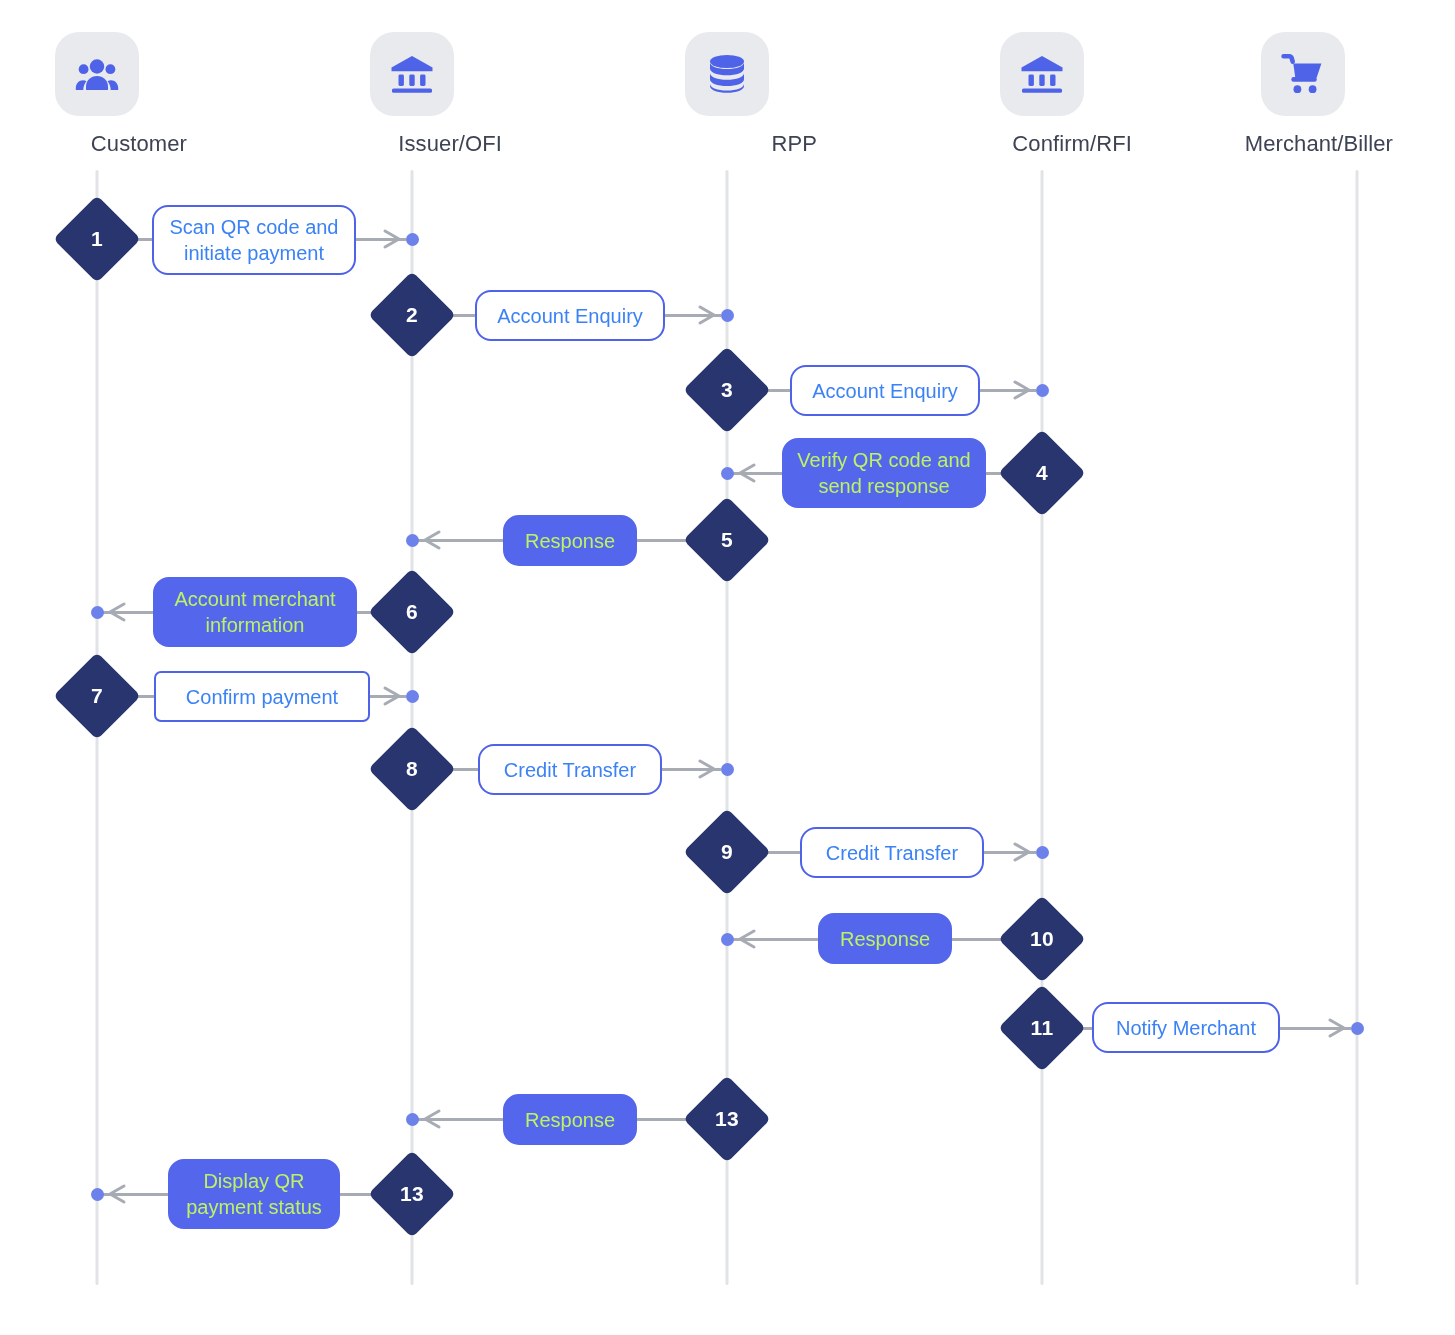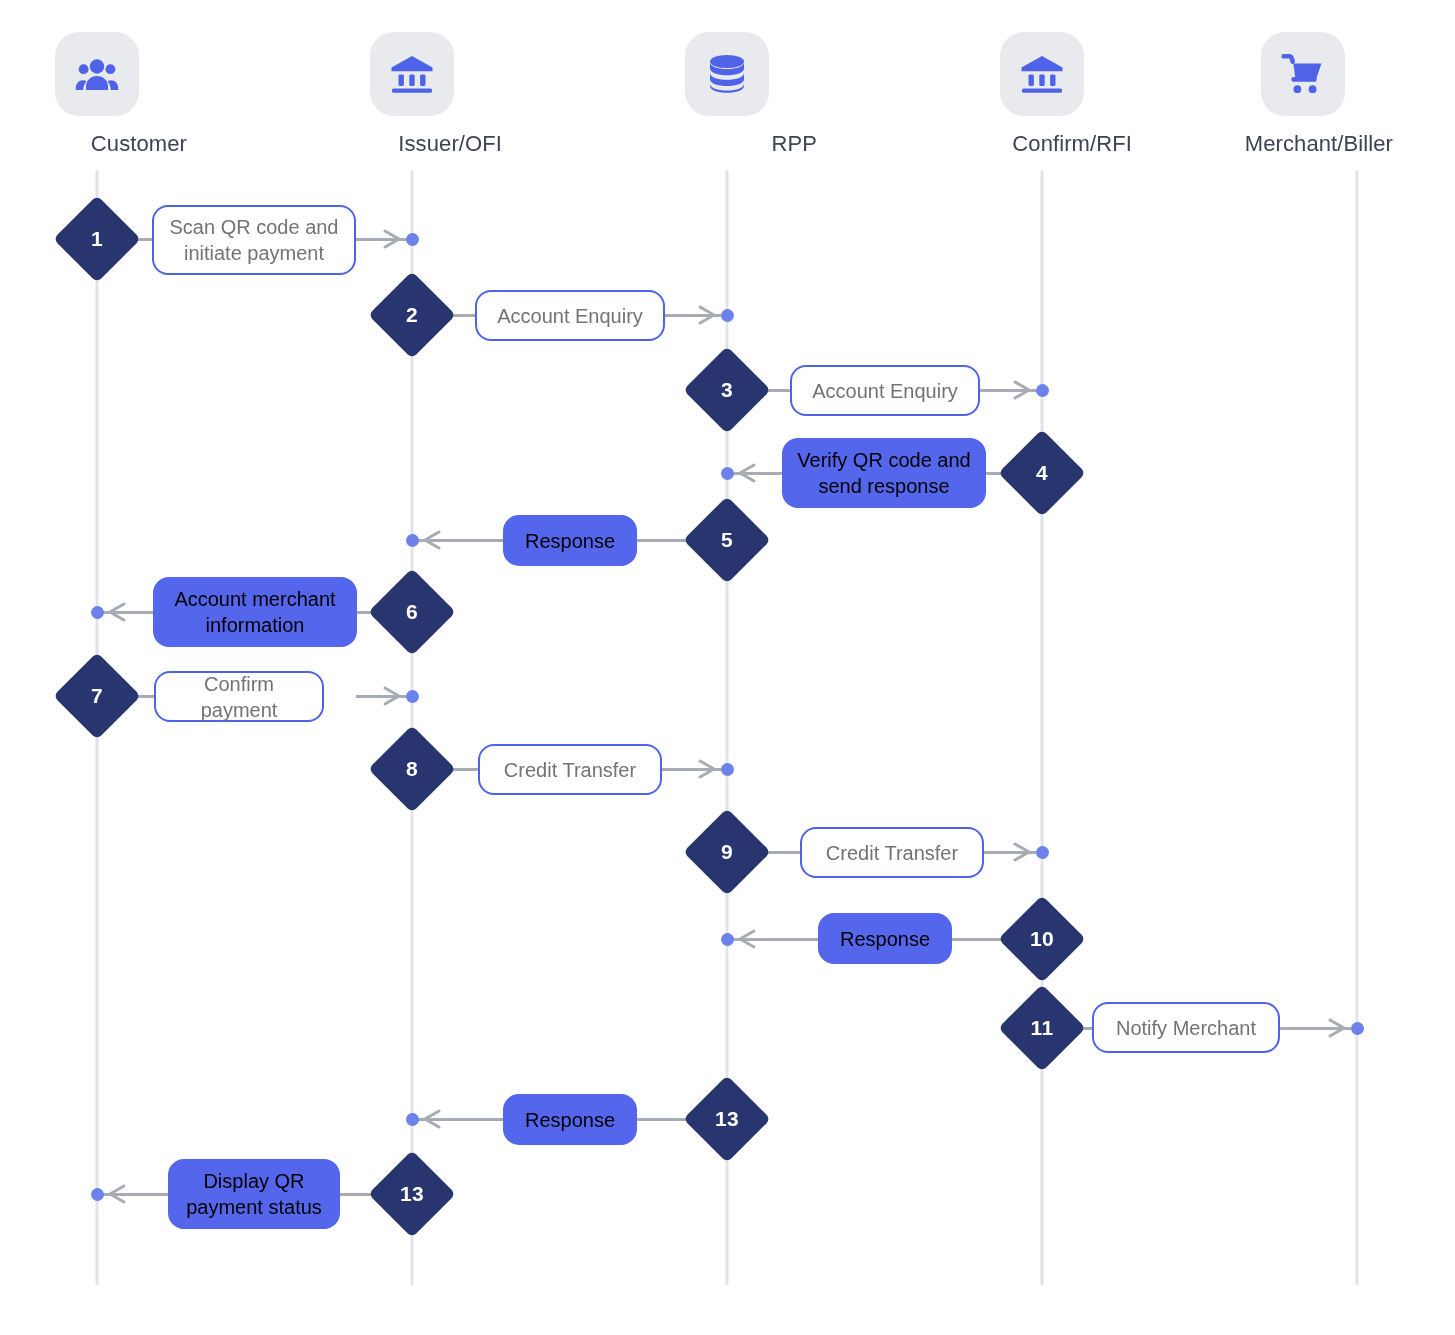--- a/index.html
+++ b/index.html
@@ -123,26 +123,26 @@
     align-items: center;
     justify-content: center;
     text-align: center;
     font-size: 20px;
     line-height: 26px;
     padding: 8px 12px;
   }
   .msgbox.outline {
     background: #ffffff;
     border: 2.5px solid #4f63e8;
-    color: #737373;
+    color: #3b82f6;
   }
   .msgbox.filled {
     background: #5366ec;
     border: 2.5px solid #5366ec;
-    color: #000000;
+    color: #bef264;
   }
 </style>
 </head>
 <body>
 
 <div id="diagram">
   <div id="lanes-layer">
       <div class="lane-header" style="left: 97px; top: 32px;">
         <div class="lane-icon-tile">
           <svg width="44" height="44" viewBox="0 0 44 44" aria-hidden="true">
@@ -320,21 +320,21 @@
         <div class="arrowhead" style="left: 382px;">
           <svg width="22" height="22" viewBox="0 0 22 22" aria-hidden="true">
             <path d="M3 3 L17 11 L3 19" fill="none" stroke="#a7abb4" stroke-width="3" stroke-linecap="round" stroke-linejoin="round"></path>
           </svg>
         </div>
         <div class="endpoint-dot" style="left: 412px;"></div>
         <div class="diamond" style="left: 97px;">
           <div class="dshape"></div>
           <div class="dnum">7</div>
         </div>
-        <div class="msgbox outline" style="left: 154px; width: 170px; height: 51px; top: -25px;">
+        <div class="msgbox outline" style="left: 154px; width: 216px; height: 51px; top: -25px; border-radius: 7px;">
           <span>Confirm payment</span>
         </div>
       </div>
       <div class="step" style="left: 0px; top: 769px; width: 1455px;">
         <div class="connector" style="left: 443px; width: 35px;"></div>
         <div class="connector" style="left: 662px; width: 59px;"></div>
         <div class="arrowhead" style="left: 697px;">
           <svg width="22" height="22" viewBox="0 0 22 22" aria-hidden="true">
             <path d="M3 3 L17 11 L3 19" fill="none" stroke="#a7abb4" stroke-width="3" stroke-linecap="round" stroke-linejoin="round"></path>
           </svg>

